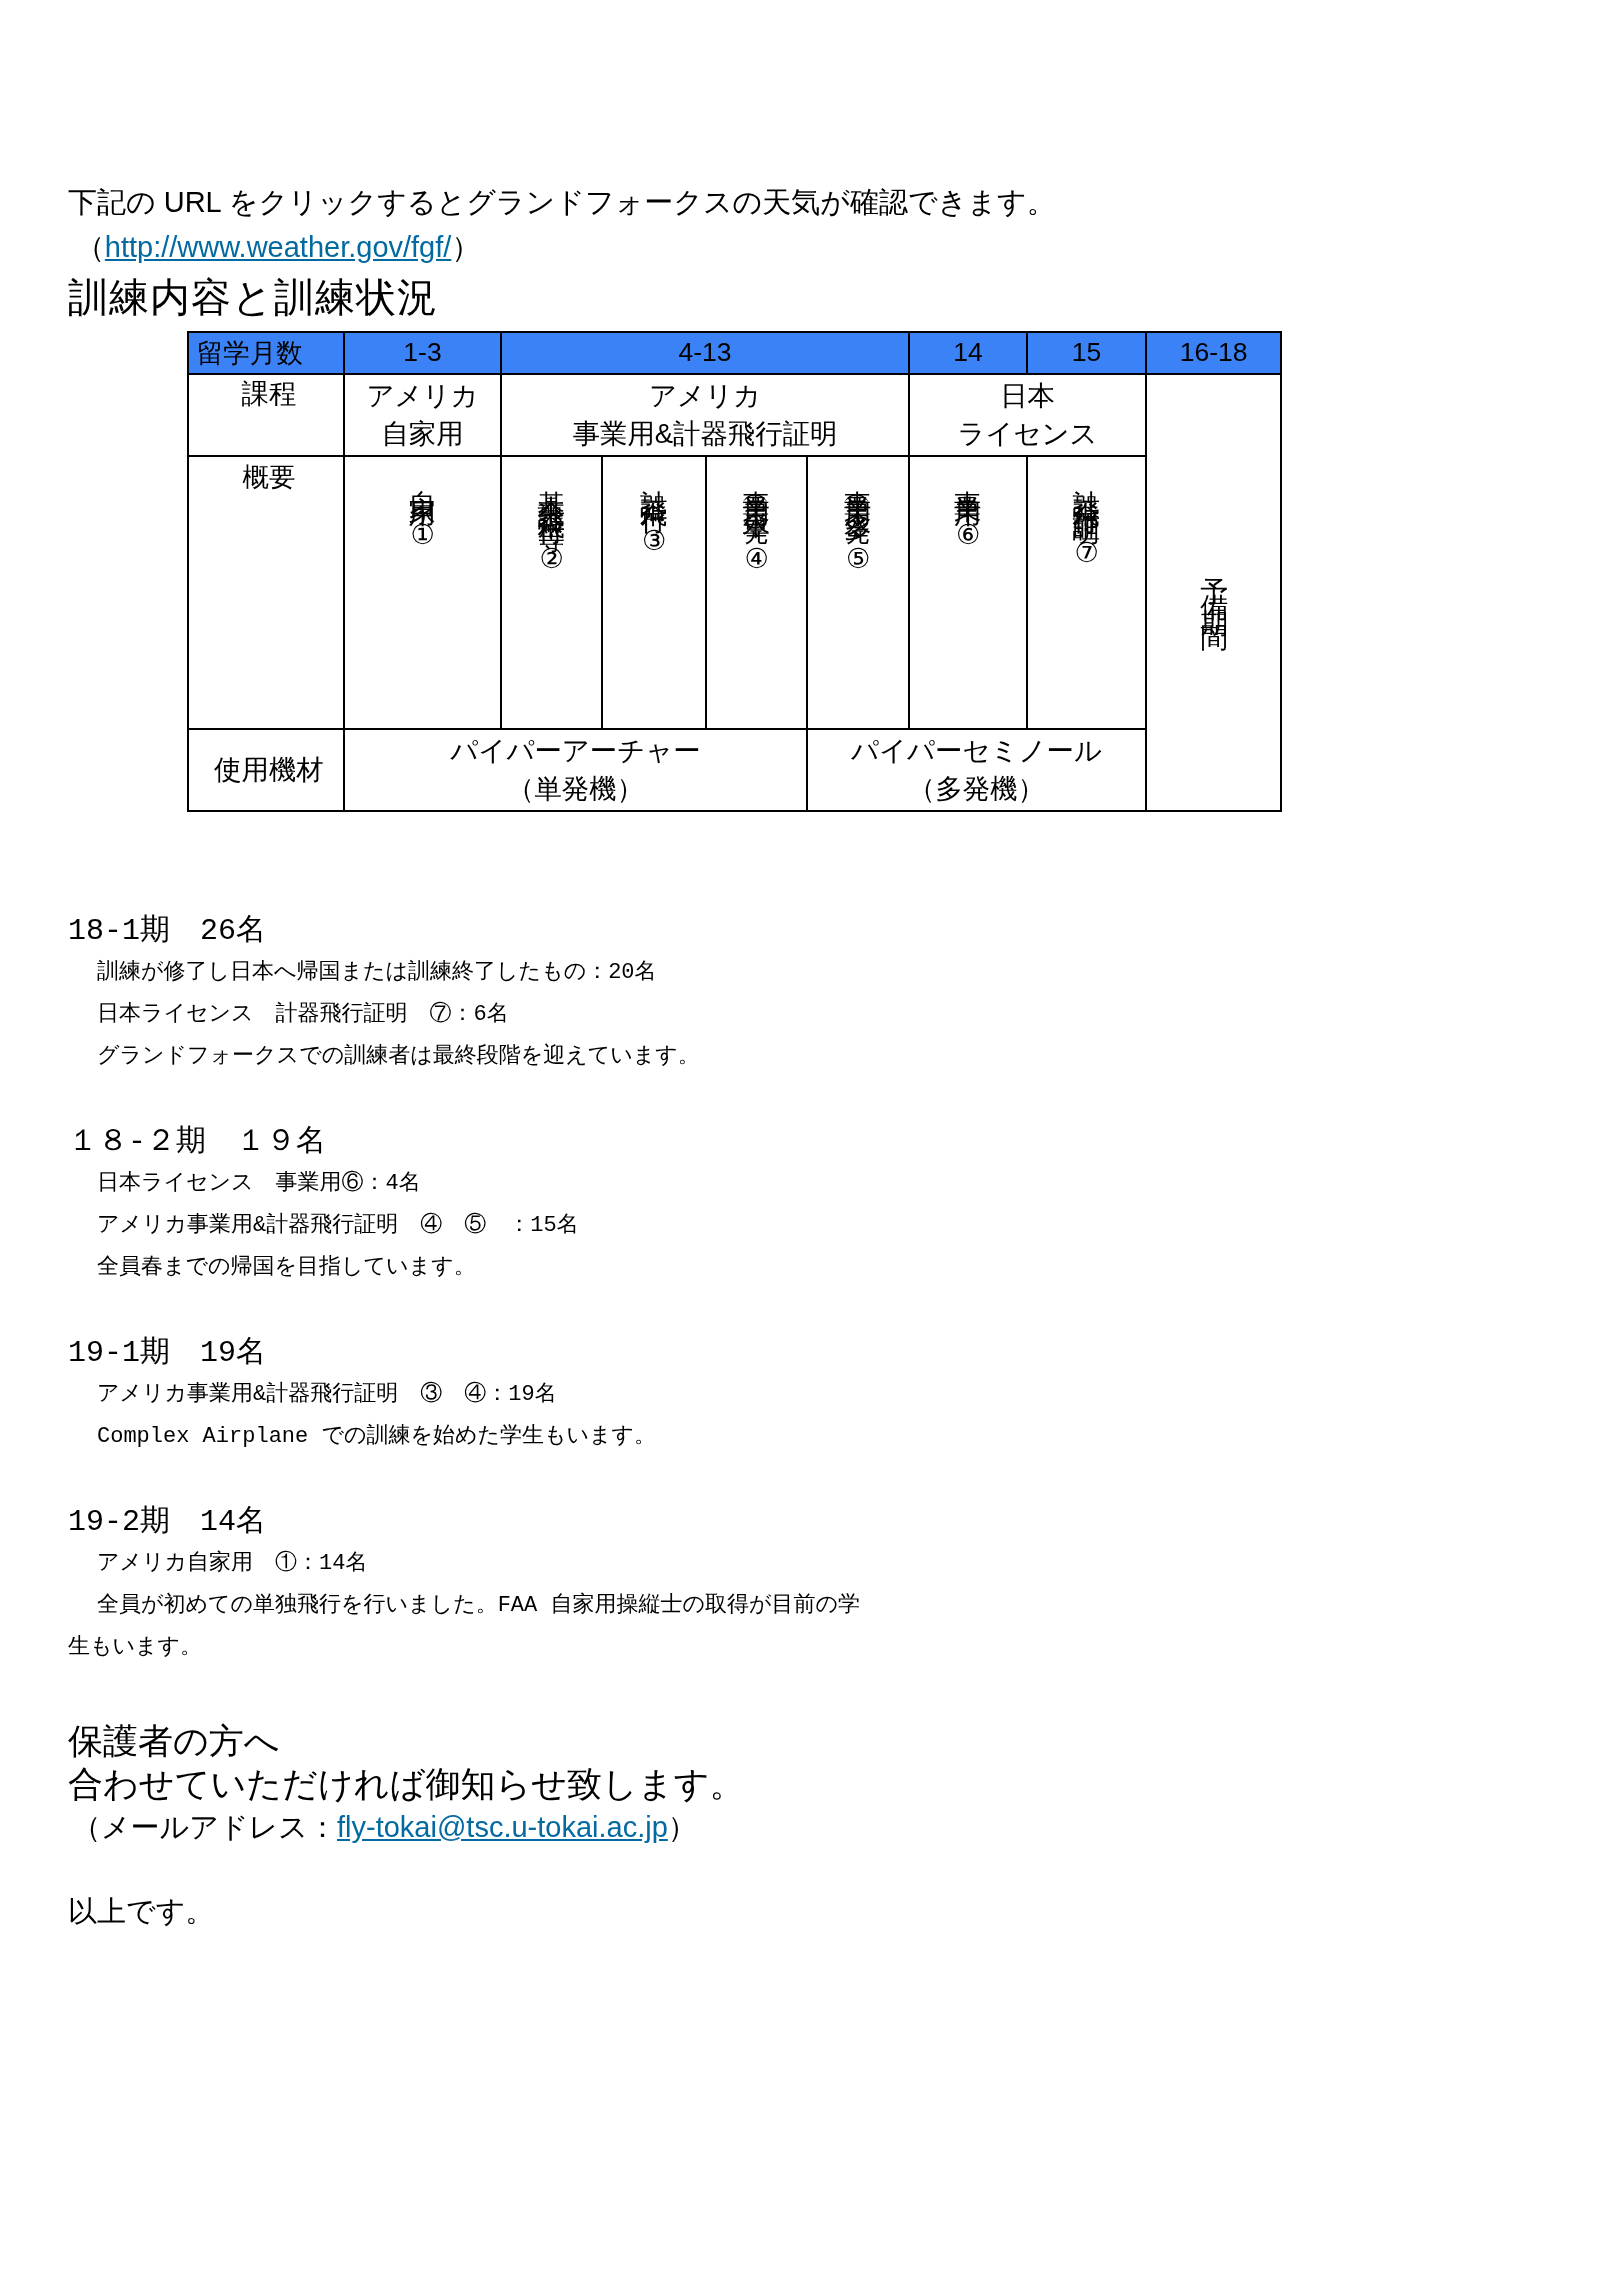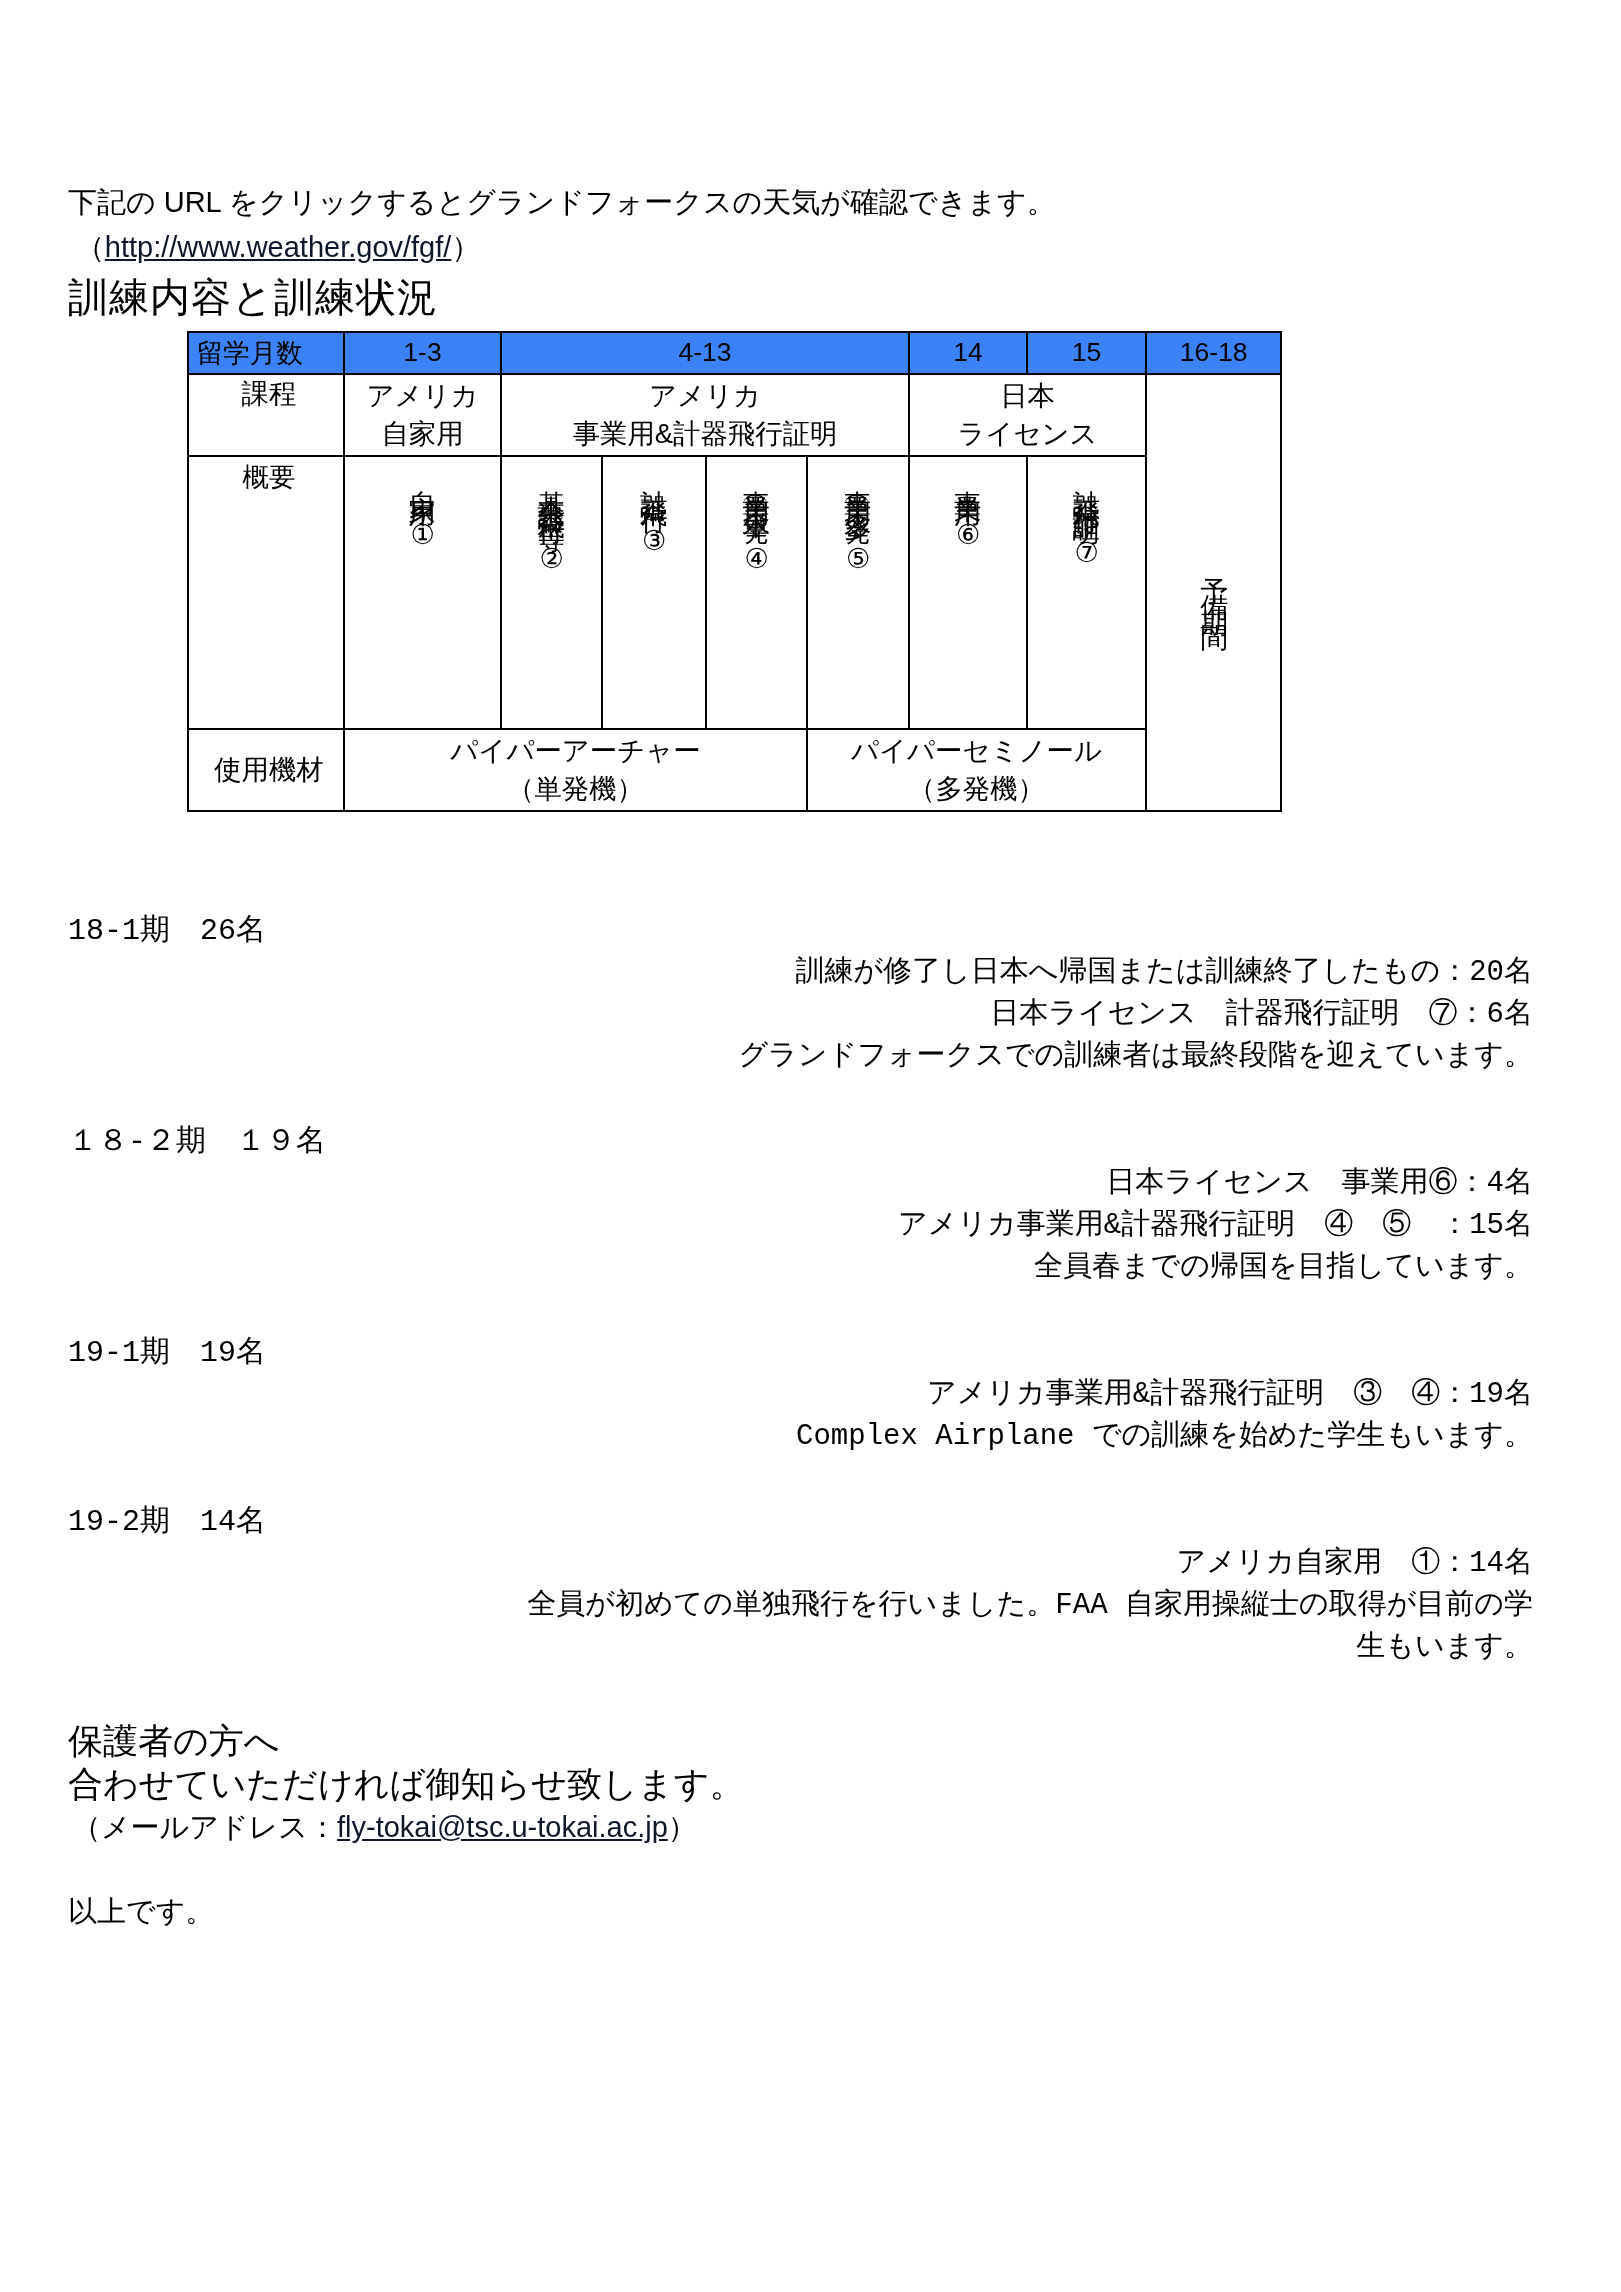--- a/index.html
+++ b/index.html
@@ -23,21 +23,21 @@
     line-height: 44px;
     white-space: nowrap;
   }
   .url-line {
     font-size: 29px;
     line-height: 46px;
     padding-left: 7.8px;
     white-space: nowrap;
   }
   a.doc-link {
-    color: #0f172a;
+    color: #0369a1;
     text-decoration: underline;
     text-align: center;
   }
   .heading {
     font-size: 40px;
     font-weight: normal;
     line-height: 51px;
     letter-spacing: 1px;
     margin: 2px 0 7.8px 0;
   }
@@ -112,25 +112,24 @@
 
   
   .sections { margin-top: 98px; font-family: Liberation Mono, monospace; }
   .section { margin-bottom: 43px; }
   .sec-title {
     font-size: 30px;
     line-height: 42px;
     white-space: nowrap;
   }
   .sec-line {
-    font-size: 29px;
+    font-size: 22px;
     line-height: 42px;
     padding-left: 29px;
     white-space: nowrap;
-    text-align: right;
   }
   .sec-line.no-indent { padding-left: 0; }
 
   .guardian { margin-top: 51px; }
   .guardian .g-line {
     font-size: 35px;
     line-height: 43px;
     white-space: nowrap;
     font-family: Liberation Serif, serif;
   }

